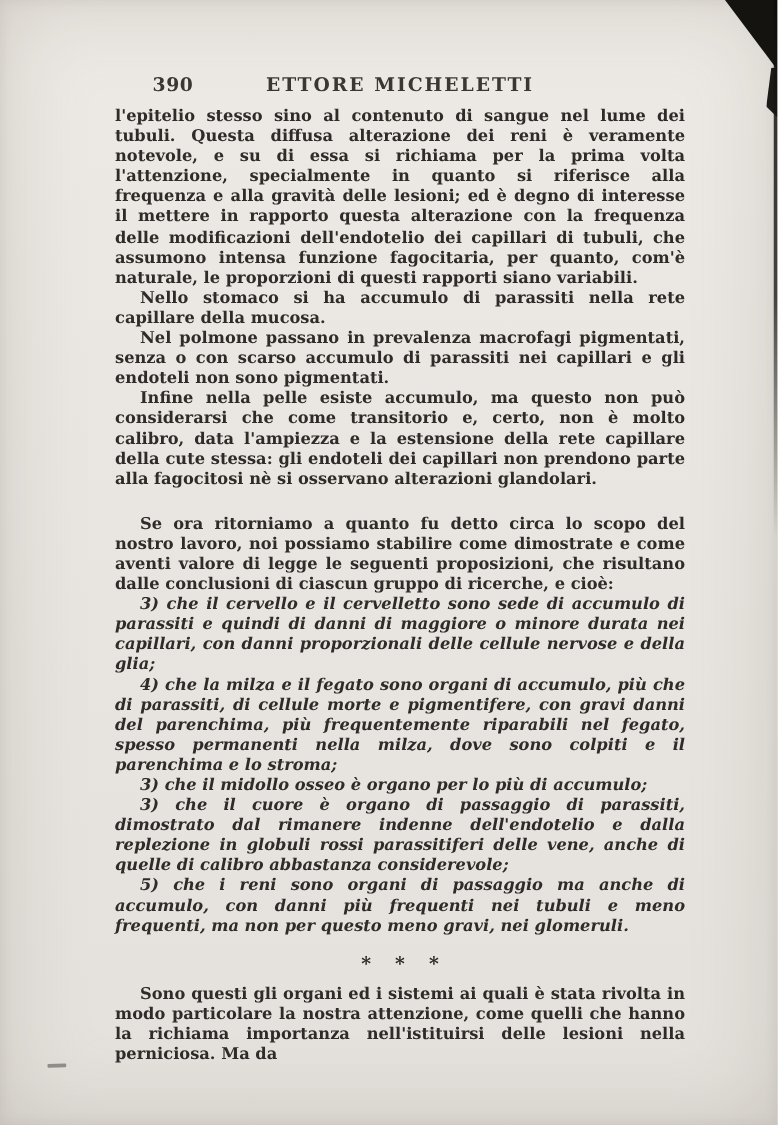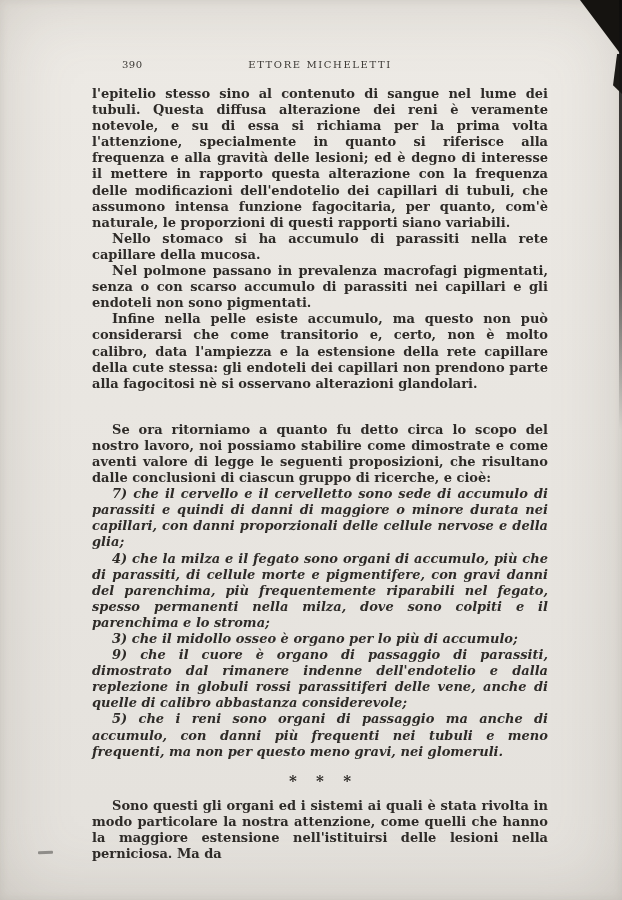--- a/index.html
+++ b/index.html
@@ -20,43 +20,44 @@
     inset: 0;
     background: linear-gradient(180deg, #edeae5 0%, #e9e6e1 45%, #e4e1dc 100%);
     box-shadow: inset 0 0 70px rgba(110, 100, 88, 0.22), inset 0 0 10px rgba(110, 100, 88, 0.12);
   }
   .header {
     position: absolute;
     top: 59px;
     left: 92px;
     width: 456px;
     text-align: center;
-    font-size: 10px;
+    font-size: 15px;
     letter-spacing: 1.6px;
     color: #3a3733;
+    font-weight: bold;
   }
   .folio {
     position: absolute;
     left: 30px;
     top: 0;
     letter-spacing: 0.5px;
   }
   .textblock {
     position: absolute;
     top: 86px;
     left: 92px;
     width: 456px;
     font-size: 13px;
     line-height: 16.1px;
     text-align: justify;
     color: #2e2b28;
   }
   .textblock p { margin: 0; font-weight: bold; }
   p.ind { text-indent: 20px; }
-  p.sect { margin-top: 30px; }
+  p.sect { margin-top: 20px; }
   p.it { font-style: italic; }
   .sep {
     margin: 13px 0 9px;
     text-align: center;
     font-size: 15px;
     font-weight: bold;
     letter-spacing: 7px;
     text-indent: 7px;
     color: #2a2724;
   }
@@ -104,27 +105,27 @@
     <span class="folio">390</span>
     <span>ETTORE MICHELETTI</span>
   </div>
 
   <div class="textblock">
     <p>l'epitelio stesso sino al contenuto di sangue nel lume dei tubuli. Questa diffusa alterazione dei reni è veramente notevole, e su di essa si richiama per la prima volta l'attenzione, specialmente in quanto si riferisce alla frequenza e alla gravità delle lesioni; ed è degno di interesse il mettere in rapporto questa alterazione con la frequenza delle modificazioni dell'endotelio dei capillari di tubuli, che assumono intensa funzione fagocitaria, per quanto, com'è naturale, le proporzioni di questi rapporti siano variabili.</p>
     <p class="ind">Nello stomaco si ha accumulo di parassiti nella rete capillare della mucosa.</p>
     <p class="ind">Nel polmone passano in prevalenza macrofagi pigmentati, senza o con scarso accumulo di parassiti nei capillari e gli endoteli non sono pigmentati.</p>
     <p class="ind">Infine nella pelle esiste accumulo, ma questo non può considerarsi che come transitorio e, certo, non è molto calibro, data l'ampiezza e la estensione della rete capillare della cute stessa: gli endoteli dei capillari non prendono parte alla fagocitosi nè si osservano alterazioni glandolari.</p>
     <p class="ind sect">Se ora ritorniamo a quanto fu detto circa lo scopo del nostro lavoro, noi possiamo stabilire come dimostrate e come aventi valore di legge le seguenti proposizioni, che risultano dalle conclusioni di ciascun gruppo di ricerche, e cioè:</p>
-    <p class="ind it">7) che il cervello e il cervelletto sono sede di accumulo di parassiti e quindi di danni di maggiore o minore durata nei capillari, con danni proporzionali delle cellule nervose e della glia;</p>
+    <p class="ind it">3) che il cervello e il cervelletto sono sede di accumulo di parassiti e quindi di danni di maggiore o minore durata nei capillari, con danni proporzionali delle cellule nervose e della glia;</p>
     <p class="ind it">4) che la milza e il fegato sono organi di accumulo, più che di parassiti, di cellule morte e pigmentifere, con gravi danni del parenchima, più frequentemente riparabili nel fegato, spesso permanenti nella milza, dove sono colpiti e il parenchima e lo stroma;</p>
     <p class="ind it">3) che il midollo osseo è organo per lo più di accumulo;</p>
-    <p class="ind it">9) che il cuore è organo di passaggio di parassiti, dimostrato dal rimanere indenne dell'endotelio e dalla replezione in globuli rossi parassitiferi delle vene, anche di quelle di calibro abbastanza considerevole;</p>
+    <p class="ind it">3) che il cuore è organo di passaggio di parassiti, dimostrato dal rimanere indenne dell'endotelio e dalla replezione in globuli rossi parassitiferi delle vene, anche di quelle di calibro abbastanza considerevole;</p>
     <p class="ind it">5) che i reni sono organi di passaggio ma anche di accumulo, con danni più frequenti nei tubuli e meno frequenti, ma non per questo meno gravi, nei glomeruli.</p>
     <div class="sep">* * *</div>
-    <p class="ind">Sono questi gli organi ed i sistemi ai quali è stata rivolta in modo particolare la nostra attenzione, come quelli che hanno la maggiore estensione nell'istituirsi delle lesioni nella perniciosa. Ma da</p>
+    <p class="ind">Sono questi gli organi ed i sistemi ai quali è stata rivolta in modo particolare la nostra attenzione, come quelli che hanno la richiama importanza nell'istituirsi delle lesioni nella perniciosa. Ma da</p>
   </div>
 
   <div class="artifact artifact-corner"></div>
   <div class="artifact artifact-sliver"></div>
   <div class="artifact artifact-edge-line"></div>
   <div class="artifact artifact-dash"></div>
 
 </div>
 
 </body></html>

